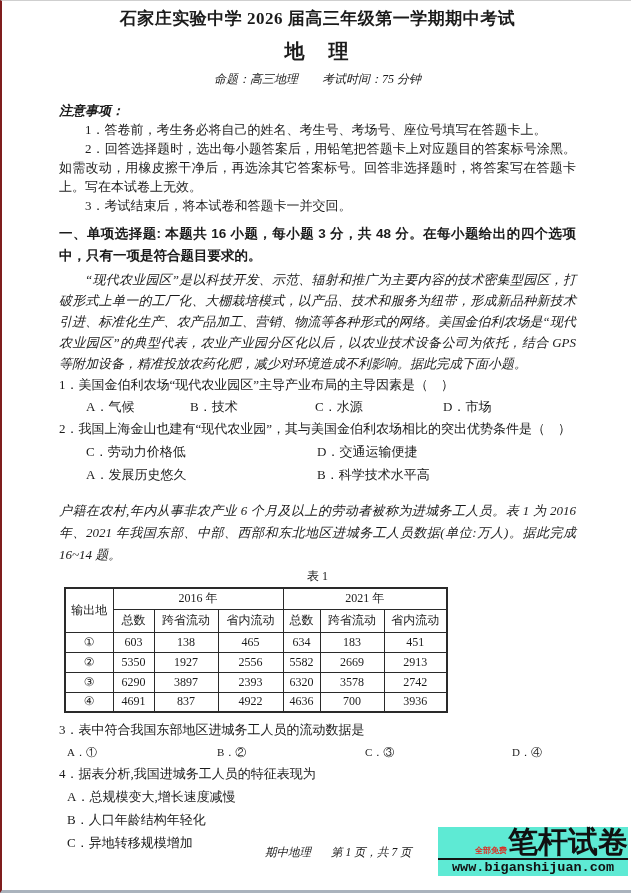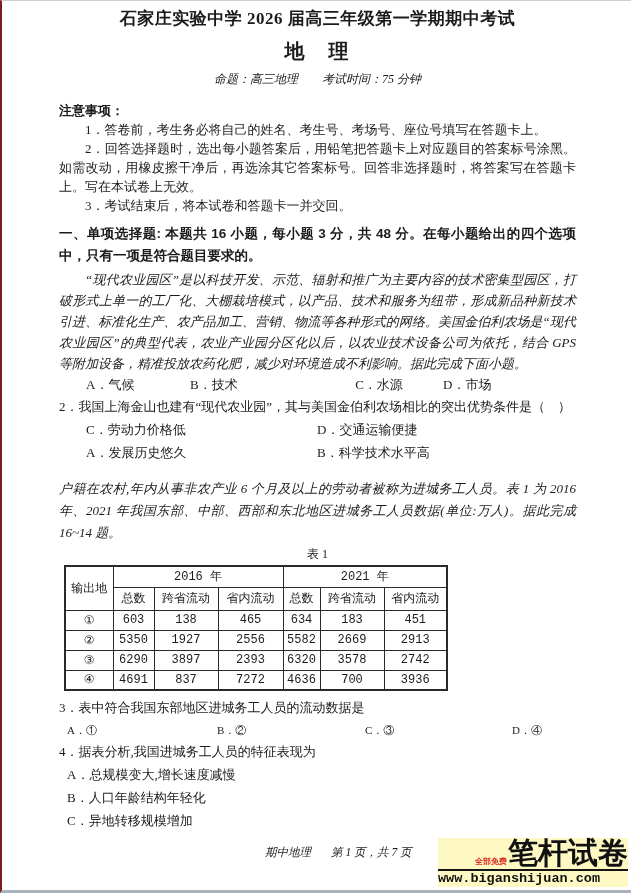--- a/index.html
+++ b/index.html
@@ -17,59 +17,59 @@
     margin:0 auto;
   }
   .content { padding:6px 55px 0 57px; }
 
   .title-school { text-align:center; font-size:17px; line-height:24px; font-weight:600; letter-spacing:.5px; }
   .title-subject { text-align:center; font-size:20px; line-height:28px; font-weight:bold;
                    font-family:"Liberation Sans","DejaVu Sans",sans-serif; margin-top:6px; letter-spacing:2px; }
   .title-meta { text-align:center; font-size:12px; line-height:17px; font-style:italic; margin-top:6px; }
 
   .notice-title { font-size:13px; line-height:19px; font-weight:bold;
-                  font-family:"Liberation Sans","DejaVu Sans",sans-serif; margin-top:13px; }
+                  font-family:"Liberation Sans","DejaVu Sans",sans-serif; margin-top:13px;font-style:italic; }
   .notice-item { font-size:13px; line-height:19px; text-indent:2em; text-align:justify; }
 
   .section-heading { font-size:13.5px; line-height:21.5px; font-weight:bold;
                      font-family:"Liberation Sans","DejaVu Sans",sans-serif;
                      margin-top:8px; text-align:justify; }
 
   .passage { font-size:13px; line-height:21px; font-style:italic; text-align:justify; margin-top:3px; }
   .passage.indent { text-indent:2em; }
   .passage.p2 { margin-top:14px; line-height:22px; }
 
   .question { font-size:13px; line-height:22px; }
   .opt-row { font-size:13px; line-height:22px; padding-left:27px; }
   .opt-row .o1 { display:inline-block; width:104px; }
   .opt-row .o2 { display:inline-block; width:125px; }
-  .opt-row .o3 { display:inline-block; width:128px;text-align:center; }
+  .opt-row .o3 { display:inline-block; width:128px; }
   .opt-grid2 { font-size:13px; line-height:23px; padding-left:27px; }
   .opt-grid2 .col { display:inline-block; width:231px; }
   .opt-row-wide { font-size:11px; line-height:22px; padding-left:8px; }
   .opt-row-wide .w1 { display:inline-block; width:150px; }
   .opt-row-wide .w2 { display:inline-block; width:148px; }
   .opt-row-wide .w3 { display:inline-block; width:147px; }
   .opt-line { font-size:13px; line-height:23px; padding-left:8px;font-family:Liberation Serif, serif; }
 
   .tbl-caption { text-align:center; font-size:12px; line-height:17px; margin-top:2px; }
   table.data { border-collapse:collapse; margin:2px 8px 0 5px; table-layout:fixed; width:382px;
-               font-size:12px;font-family:Liberation Mono, monospace; }
+               font-size:12px; }
   table.data td { border:1px solid #2a2a2a; text-align:center; vertical-align:middle;
                   height:20px; padding:1px 2px; }
   table.data { border:2px solid #2a2a2a; }
   table.data tr.hdr1 td { height:21px; }
   table.data tr.hdr2 td { height:23px; }
 
   .q-after-table { margin-top:6px; }
 
   .footer { position:absolute; left:263px; bottom:30px; font-size:11.5px; color:#1b1b1b;
             display:flex; gap:20px;font-style:italic; }
 
-  .watermark { position:absolute; right:3px; bottom:3px; width:190px; text-align:left; background:#fef9c3; }
+  .watermark { position:absolute; right:3px; bottom:14px; width:190px; text-align:center; background:#5eead4; }
   .wm-top { display:flex; align-items:flex-end; justify-content:flex-end;
             border-bottom:2px solid #141414; padding-bottom:1px; }
   .wm-free { color:#d93025; font-size:8px; line-height:9px; font-weight:bold; margin:0 1px 2px 0;
              font-family:"Liberation Sans","DejaVu Sans",sans-serif; }
   .wm-brand { font-size:30px; line-height:30px; font-weight:900;
               font-family:"Liberation Sans","DejaVu Sans",sans-serif; letter-spacing:0px; color:#111; }
   .wm-url { font-size:13.5px; line-height:16px; font-weight:bold;
             font-family:"Liberation Mono","DejaVu Sans Mono",monospace; color:#111; }
 </style>
 </head>
@@ -84,20 +84,21 @@
 
     <div class="notice-title">注意事项：</div>
     <div class="notice-item">1．答卷前，考生务必将自己的姓名、考生号、考场号、座位号填写在答题卡上。</div>
     <div class="notice-item">2．回答选择题时，选出每小题答案后，用铅笔把答题卡上对应题目的答案标号涂黑。如需改动，用橡皮擦干净后，再选涂其它答案标号。回答非选择题时，将答案写在答题卡上。写在本试卷上无效。</div>
     <div class="notice-item">3．考试结束后，将本试卷和答题卡一并交回。</div>
 
     <div class="section-heading">一、单项选择题: 本题共 16 小题，每小题 3 分，共 48 分。在每小题给出的四个选项中，只有一项是符合题目要求的。</div>
 
     <div class="passage indent">“现代农业园区”是以科技开发、示范、辐射和推广为主要内容的技术密集型园区，打破形式上单一的工厂化、大棚栽培模式，以产品、技术和服务为纽带，形成新品种新技术引进、标准化生产、农产品加工、营销、物流等各种形式的网络。美国金伯利农场是“现代农业园区”的典型代表，农业产业园分区化以后，以农业技术设备公司为依托，结合 GPS 等附加设备，精准投放农药化肥，减少对环境造成不利影响。据此完成下面小题。</div>
 
+    <div class="question">1．美国金伯利农场“现代农业园区”主导产业布局的主导因素是（　）</div>
     <div class="opt-row">
       <span class="o1">A．气候</span><span class="o2">B．技术</span><span class="o3">C．水源</span><span>D．市场</span>
     </div>
 
     <div class="question">2．我国上海金山也建有“现代农业园”，其与美国金伯利农场相比的突出优势条件是（　）</div>
     <div class="opt-grid2">
       <span class="col">C．劳动力价格低</span><span>D．交通运输便捷</span>
     </div>
     <div class="opt-grid2">
       <span class="col">A．发展历史悠久</span><span>B．科学技术水平高</span>
@@ -154,21 +155,21 @@
         <td>3897</td>
         <td>2393</td>
         <td>6320</td>
         <td>3578</td>
         <td>2742</td>
       </tr>
       <tr>
         <td>④</td>
         <td>4691</td>
         <td>837</td>
-        <td>7272</td>
+        <td>4922</td>
         <td>4636</td>
         <td>700</td>
         <td>3936</td>
       </tr>
     </tbody>
       </table>
 
     <div class="question q-after-table">3．表中符合我国东部地区进城务工人员的流动数据是</div>
     <div class="opt-row-wide">
       <span class="w1">A．①</span><span class="w2">B．②</span><span class="w3">C．③</span><span>D．④</span>

